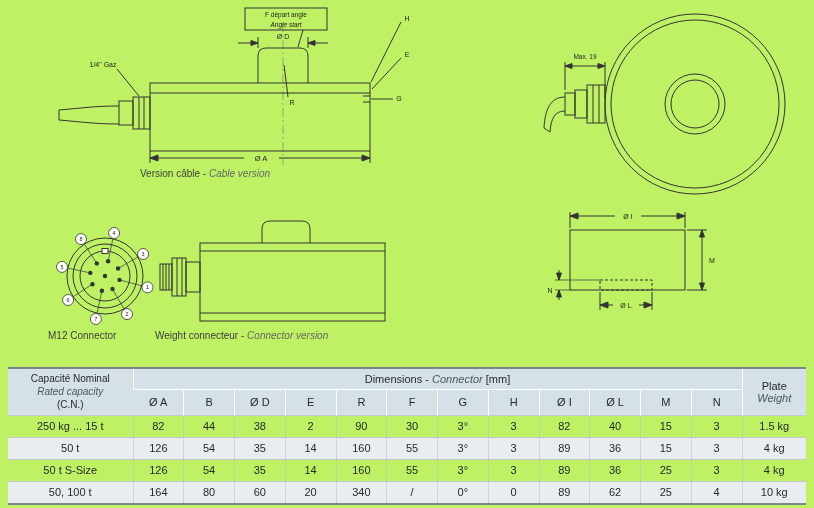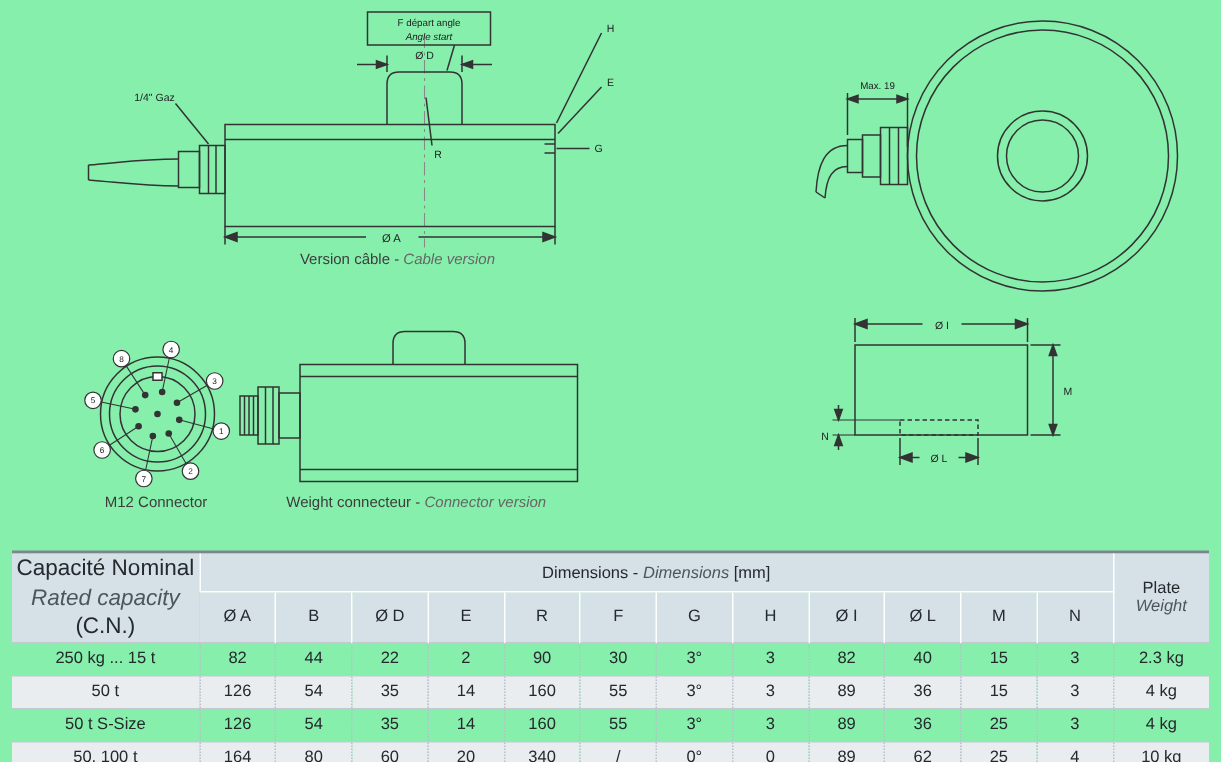--- a/index.html
+++ b/index.html
@@ -1,29 +1,29 @@
 <!DOCTYPE html>
 <html><head>
 <meta charset="utf-8">
 <style>
   *{box-sizing:border-box;margin:0;padding:0}
   html,body{background:#fff}
   body{font-family:"Liberation Sans",sans-serif;color:#222}
-  .page{position:relative;width:814px;height:508px;background:#86efac;overflow:hidden}
+  .page{position:relative;width:814px;height:508px;background:#bef264;overflow:hidden}
   .abs{position:absolute}
   svg{display:block;overflow:visible}
   svg text{font-family:"Liberation Sans",sans-serif;fill:#222;stroke:none}
-  .caption{position:absolute;text-align:center;font-size:10px;color:#3d3d3d;white-space:nowrap}
+  .caption{position:absolute;font-size:10px;color:#3d3d3d;white-space:nowrap}
   .caption .it{font-style:italic;color:#666}
   .tablewrap{position:absolute;left:8px;top:367px;width:798px;border-top:2px solid #7d868c;border-bottom:2px solid #7d868c}
   table{border-collapse:collapse;table-layout:fixed;width:100%;font-size:11px;color:#24292c}
   th,td{text-align:center;vertical-align:middle;padding:0 2px;font-weight:normal}
   thead th{background:#d6e0e7}
   thead th + th{border-left:1px solid #ffffff}
-  .cap-h{font-size:15px;line-height:1.3}
+  .cap-h{font-size:10px;line-height:1.3}
   .cap-h .it,.w-h .it{font-style:italic;color:#4c565c}
   .dim-h{height:20px}
   .dim-h .it{font-style:italic;color:#4c565c}
   .col-row th{height:26px;border-top:1px solid #fff}
   tbody td{height:22px;border-top:1px solid #c2cad0;border-left:1px dotted #b6c2ca}
   tbody td:first-child{border-left:none}
   tbody tr:nth-child(even){background:#e9edf0}
 </style>
 </head>
 <body>
@@ -252,21 +252,21 @@
         <col style="width:64px">
       </colgroup>
       <thead>
         <tr>
           <th class="cap-h" rowspan="2">
             <div>Capacité Nominal</div>
             <div class="it">Rated capacity</div>
             <div>(C.N.)</div>
           </th>
           <th class="dim-h" colspan="12">
-            <span>Dimensions - </span><span class="it">Dimensions</span><span> [mm]</span>
+            <span>Dimensions - </span><span class="it">Connector</span><span> [mm]</span>
           </th>
           <th class="w-h" rowspan="2">
             <div>Plate</div>
             <div class="it">Weight</div>
           </th>
         </tr>
         <tr class="col-row">
           <th>Ø A</th>
           <th>B</th>
           <th>Ø D</th>
@@ -279,31 +279,31 @@
           <th>Ø L</th>
           <th>M</th>
           <th>N</th>
         </tr>
       </thead>
       <tbody>
           <tr>
             <td>250 kg ... 15 t</td>
             <td>82</td>
             <td>44</td>
-            <td>22</td>
+            <td>38</td>
             <td>2</td>
             <td>90</td>
             <td>30</td>
             <td>3°</td>
             <td>3</td>
             <td>82</td>
             <td>40</td>
             <td>15</td>
             <td>3</td>
-            <td>2.3 kg</td>
+            <td>1.5 kg</td>
           </tr>
           <tr>
             <td>50 t</td>
             <td>126</td>
             <td>54</td>
             <td>35</td>
             <td>14</td>
             <td>160</td>
             <td>55</td>
             <td>3°</td>

